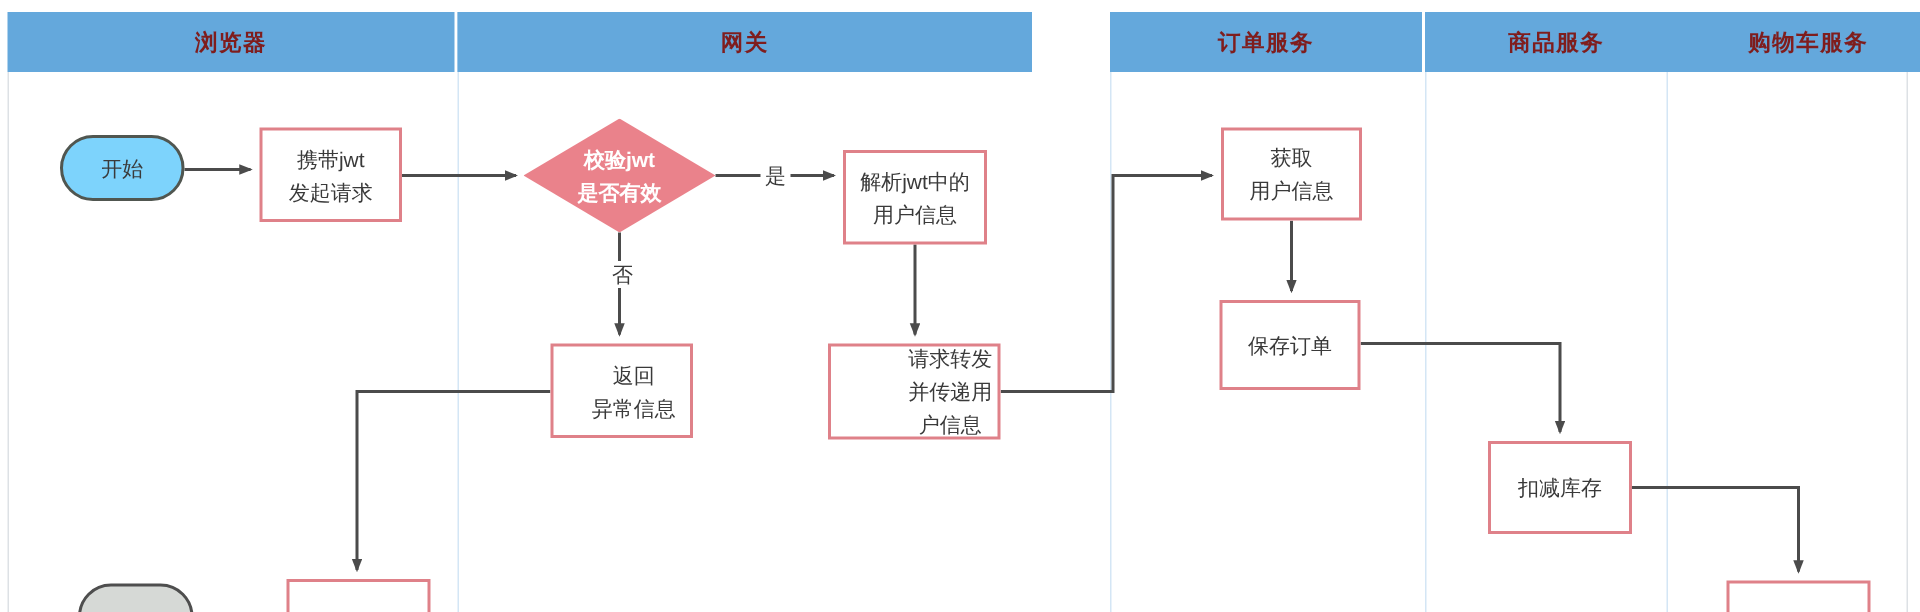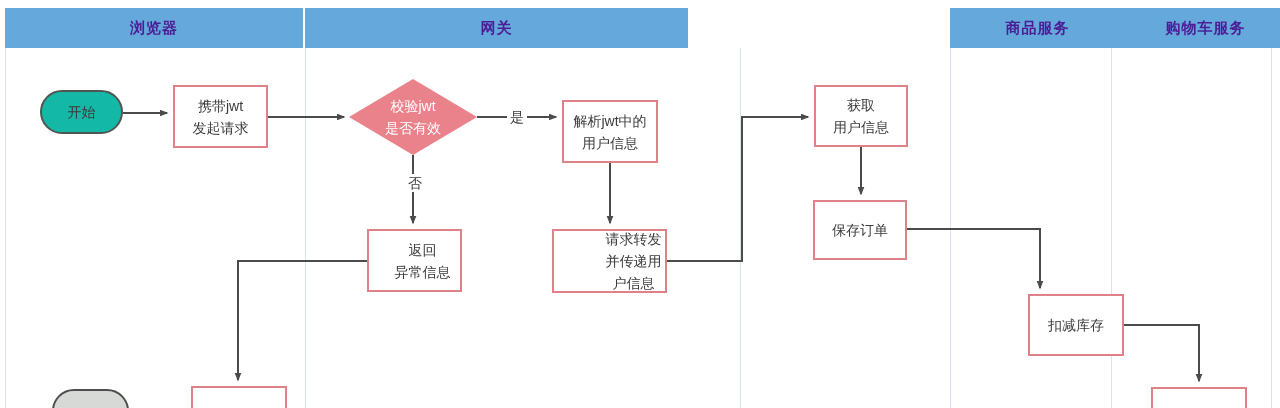--- a/index.html
+++ b/index.html
@@ -2,58 +2,61 @@
 <html><head>
 <meta charset="utf-8">
 <style>
   * { margin:0; padding:0; box-sizing:border-box; }
   html,body { width:1280px; height:408px; background:#ffffff; overflow:hidden;
     font-family:"Liberation Sans", sans-serif; }
   #canvas { position:relative; width:1280px; height:408px; background:#fff; }
 
   
   .lane-head { position:absolute; top:8px; height:40px; background:#64a8dc;
-    color:#4c1d95; font-size:15px; font-weight:bold; display:flex;
+    color:#7f1d1d; font-size:15px; font-weight:bold; display:flex;
     align-items:center; justify-content:center; letter-spacing:1px; }
   .lane-head.gap { border-right:2px solid #ffffff; }
 
   
   #lane-body { position:absolute; left:5px; top:48px; width:1267px; height:360px;
     background:#fff; border-left:1px solid #dde1e5; border-right:1px solid #dde1e5; }
   .lane-divider { position:absolute; top:48px; height:360px; width:1px;
     background:#d4e6f5; }
 
   
   #edges { position:absolute; left:0; top:0; width:1280px; height:408px; z-index:2; }
 
   
   .node { position:absolute; z-index:3; display:flex; align-items:center;
     justify-content:center; text-align:center; font-size:14px; color:#3a3a3a;
     white-space:pre-line; line-height:22px; }
   .proc { background:#ffffff; border:2px solid #df8189; }
-  .pill-start { background:#14b8a6; border:2px solid #505650; border-radius:22px; }
+  .pill-start { background:#7dd3fc; border:2px solid #505650; border-radius:22px; }
   .pill-end { background:#d6d9d6; border:2px solid #4e4e4e; border-radius:22px; }
-  .diamond { background:transparent; border:none; }
+  .diamond { background:transparent; border:none;font-weight:bold; }
   .diamond .shape { position:absolute; left:0; top:0; width:100%; height:100%;
     background:#ea828b; clip-path:polygon(50% 0, 100% 50%, 50% 100%, 0 50%); }
   .diamond .dtext { position:relative; z-index:1; color:#ffffff; }
 
   .edge-label { position:absolute; z-index:4; background:#ffffff; color:#3a3a3a;
     font-size:14px; padding:0 3px; line-height:18px; }
 </style>
 </head>
 <body>
 
 <div id="canvas">
 
   <div class="lane-head gap" style="left:5px;   width:300px;">
       <span>浏览器</span>
     </div>
   <div class="lane-head gap" style="left:305px; width:385px;">
       <span>网关</span>
+    </div>
+  <div class="lane-head gap" style="left:740px; width:210px;">
+      <span>订单服务</span>
     </div>
   <div class="lane-head gap" style="left:950px; width:177px;">
       <span>商品服务</span>
     </div>
   <div class="lane-head" style="left:1111px; width:189px;">
       <span>购物车服务</span>
     </div>
 
   <div id="lane-body"></div>
   <div class="lane-divider" style="left:305px;"></div>
@@ -113,21 +116,21 @@
 
   <div class="node proc" style="left:814px; top:85px; width:94px; height:62px;">
     <span>获取
 用户信息</span>
   </div>
 
   <div class="node proc" style="left:813px; top:200px; width:94px; height:60px;">
     <span>保存订单</span>
   </div>
 
-  <div class="node proc" style="left:992px; top:294px; width:96px; height:62px;margin-left:36px;">
+  <div class="node proc" style="left:992px; top:294px; width:96px; height:62px;">
     <span>扣减库存</span>
   </div>
 
   <div class="node pill-end" style="left:52px; top:389px; width:77px; height:46px;"></div>
   <div class="node proc" style="left:191px; top:386px; width:96px; height:62px;"></div>
   <div class="node proc" style="left:1151px; top:387px; width:96px; height:60px;"></div>
 
   <span class="edge-label" style="left:507px; top:108px;">是</span>
   <span class="edge-label" style="left:405px; top:174px;">否</span>
 

